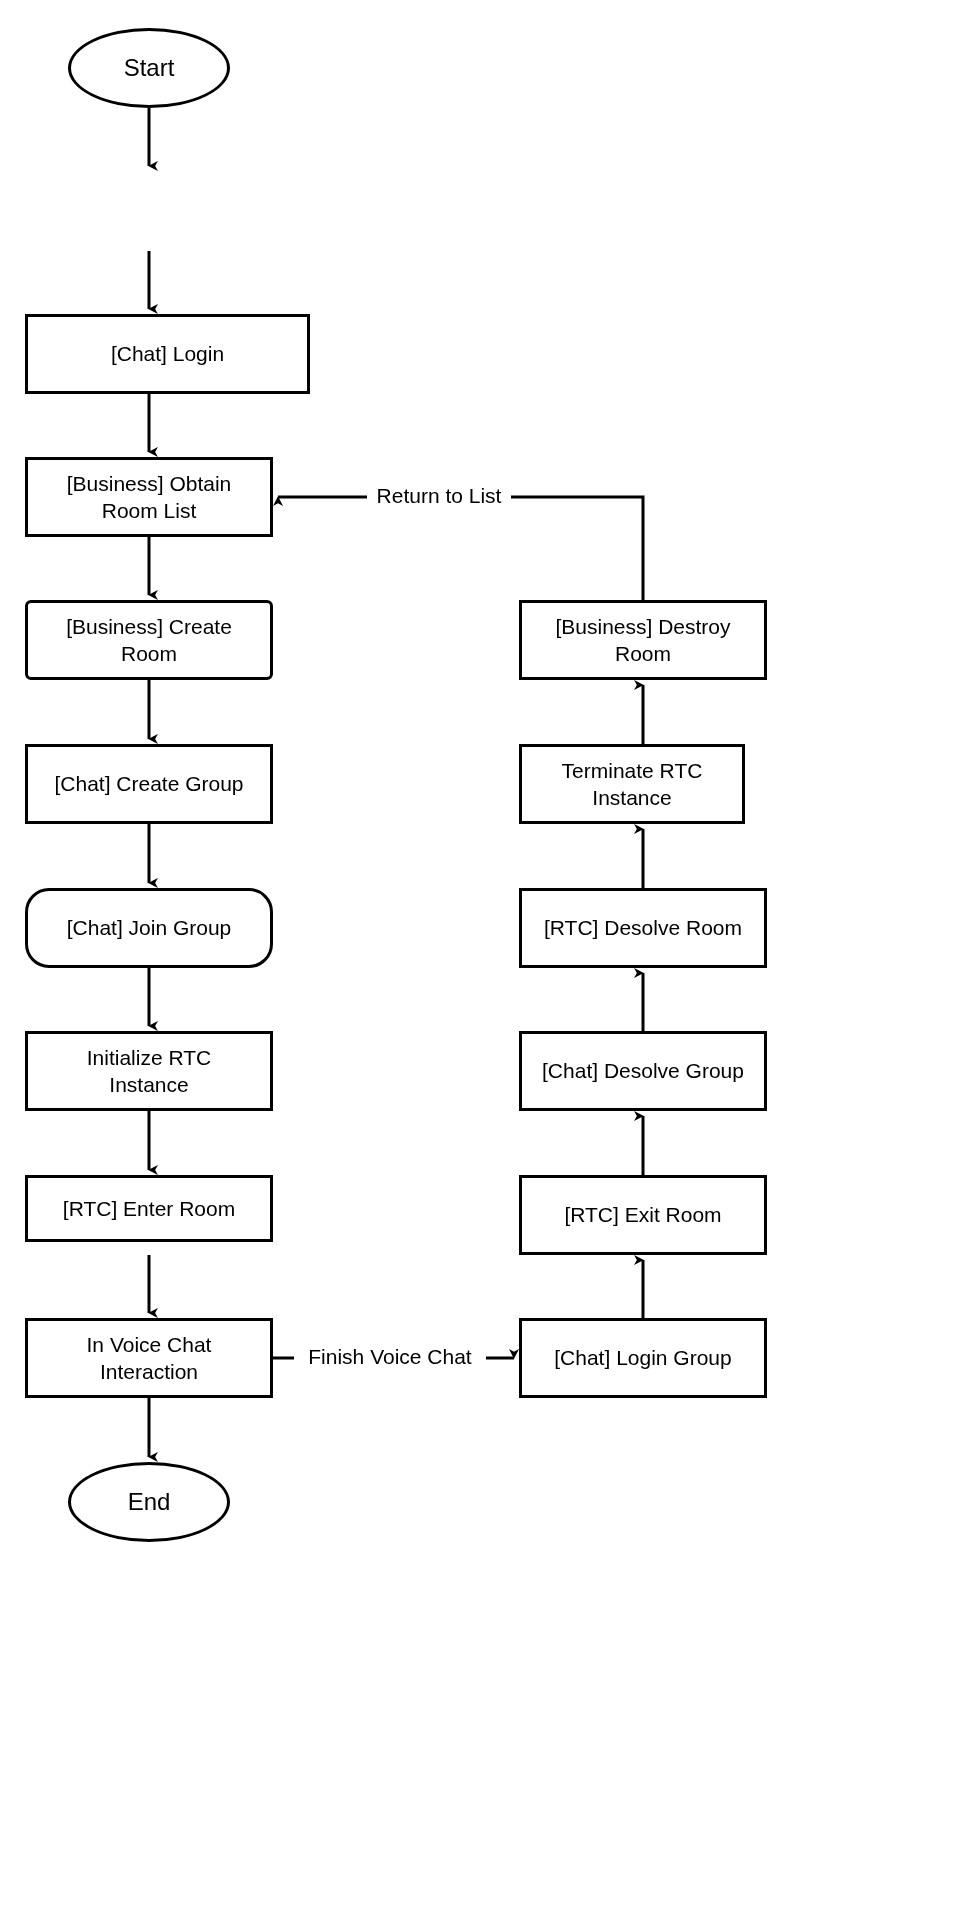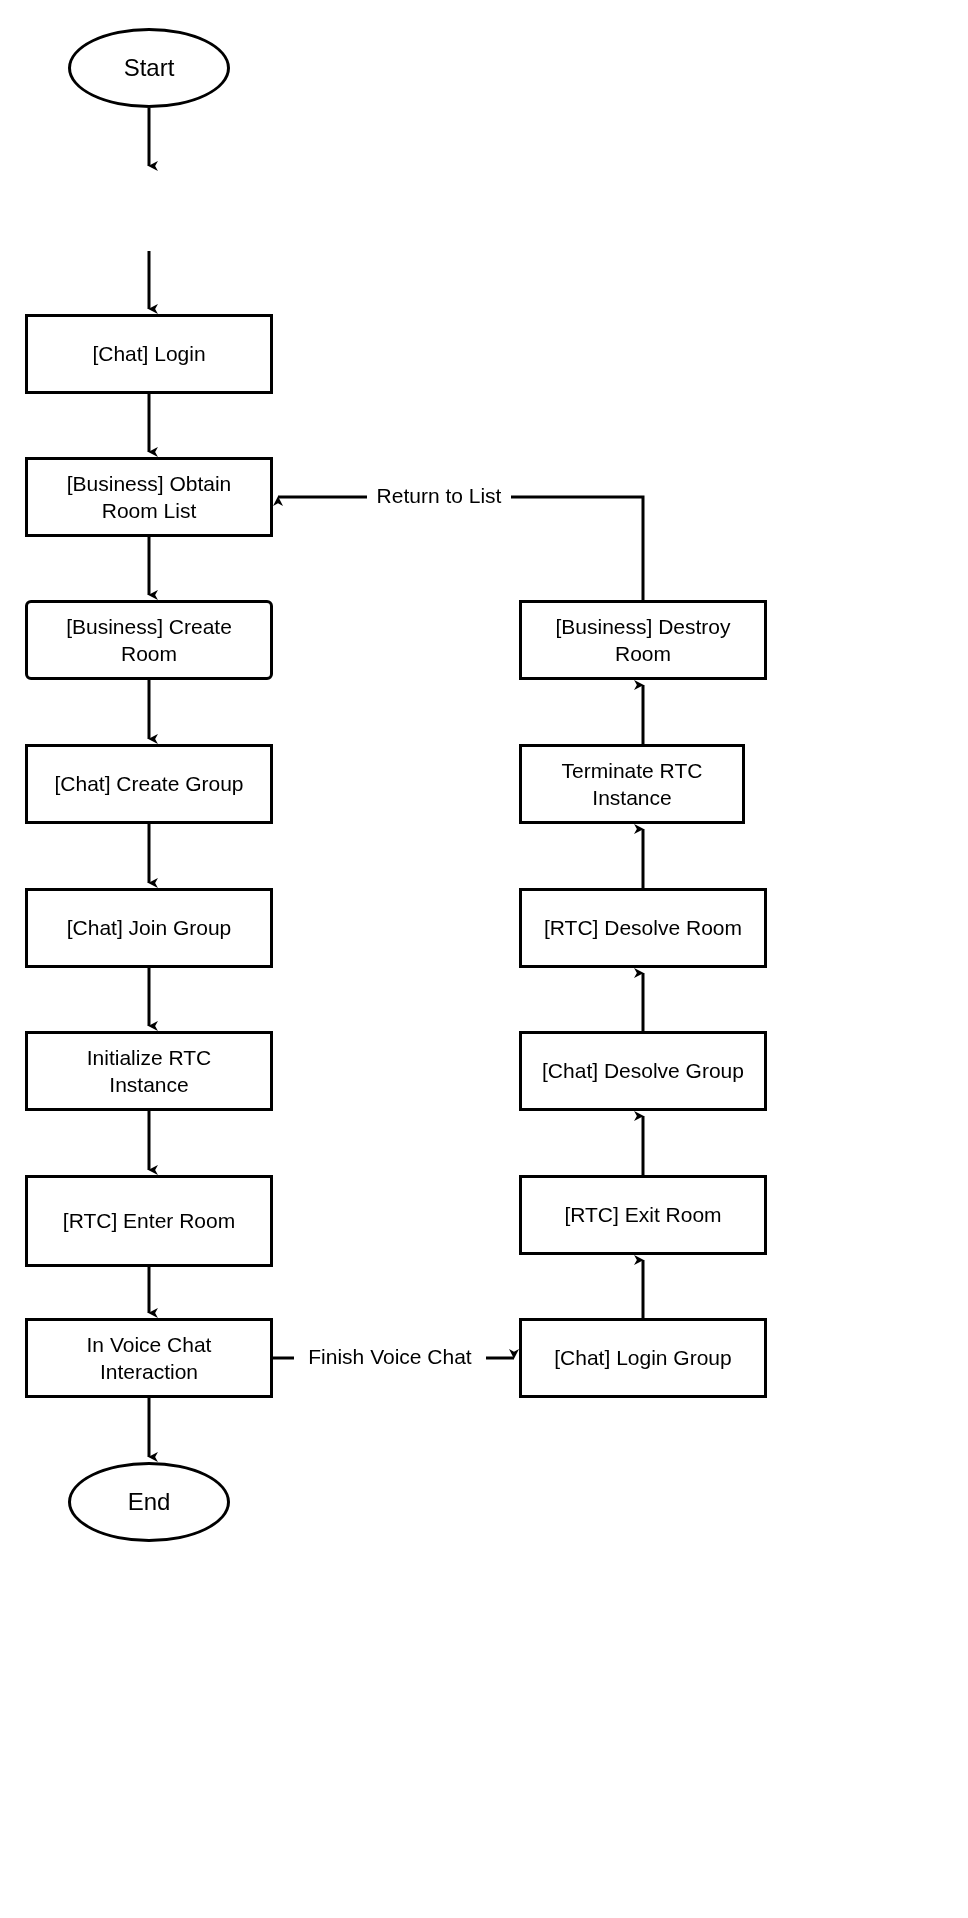--- a/index.html
+++ b/index.html
@@ -101,48 +101,48 @@
 
       <path d="M 643 600 L 643 497 L 278 497" marker-end="url(#arrow-down)"></path>
     </g>
   </svg>
 
   <div class="node-terminator" style="left:68px; top:28px; width:162px; height:80px;">
     <span>Start</span>
   </div>
 
 
-  <div class="node-box" style="left:25px; top:314px; width:248px; height:80px;">
+  <div class="node-box" style="left:25px; top:314px; width:285px; height:80px;">
     <span>[Chat] Login</span>
   </div>
 
   <div class="node-box" style="left:25px; top:457px; width:248px; height:80px;">
     <span>[Business] Obtain
 Room List</span>
   </div>
 
   <div class="node-box" style="left:25px; top:600px; width:248px; height:80px;border-radius:6px;">
     <span>[Business] Create
 Room</span>
   </div>
 
   <div class="node-box" style="left:25px; top:744px; width:248px; height:80px;">
     <span>[Chat] Create Group</span>
   </div>
 
-  <div class="node-box" style="left:25px; top:888px; width:248px; height:80px;">
+  <div class="node-box" style="left:25px; top:888px; width:248px; height:80px;border-radius:24px;">
     <span>[Chat] Join Group</span>
   </div>
 
   <div class="node-box" style="left:25px; top:1031px; width:248px; height:80px;">
     <span>Initialize RTC
 Instance</span>
   </div>
 
-  <div class="node-box" style="left:25px; top:1175px; width:248px; height:92px;">
+  <div class="node-box" style="left:25px; top:1175px; width:248px; height:67px;">
     <span>[RTC] Enter Room</span>
   </div>
 
   <div class="node-box" style="left:25px; top:1318px; width:248px; height:80px;">
     <span>In Voice Chat
 Interaction</span>
   </div>
 
   <div class="node-terminator" style="left:68px; top:1462px; width:162px; height:80px;">
     <span>End</span>

